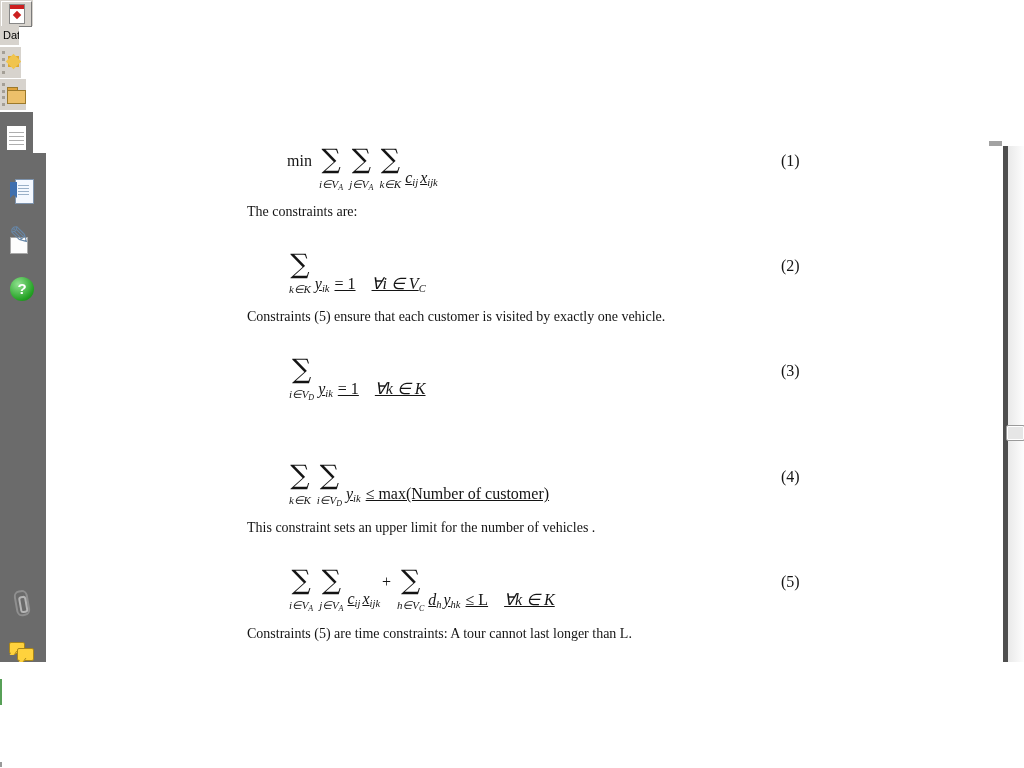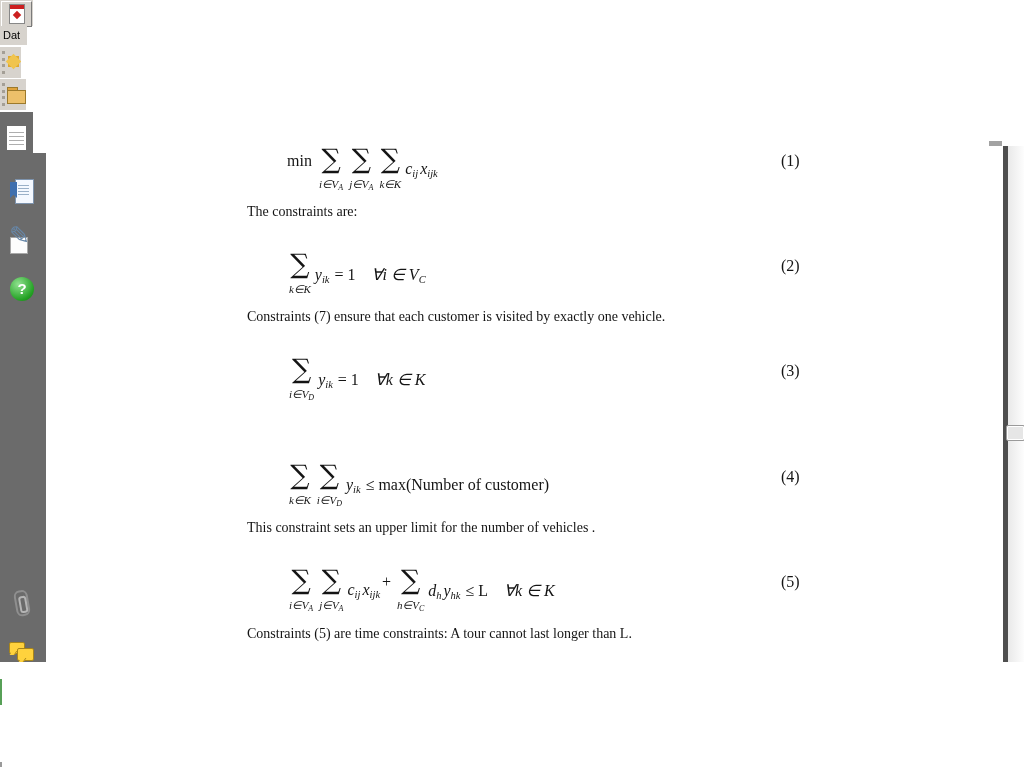--- a/index.html
+++ b/index.html
@@ -8,21 +8,21 @@
 
   
   .tbar{position:absolute;background:#d7d3cd;}
   #pdfbtn-row{left:0;top:0;width:33px;height:26px;}
   #pdf-button{position:absolute;left:1px;top:1px;width:29px;height:24px;background:#d7d3cd;
       border-top:1px solid #ffffff;border-left:1px solid #ffffff;
       border-right:1px solid #7a7a7a;border-bottom:1px solid #7a7a7a;cursor:pointer;}
   #pdf-page{position:absolute;left:7px;top:2px;width:14px;height:18px;background:#fff;border:1px solid #888;}
   #pdf-redbar{position:absolute;left:0;top:0;width:14px;height:4px;background:#cc1f1f;}
   #pdf-mark{position:absolute;left:4px;top:7px;width:6px;height:6px;background:#cc1f1f;transform:rotate(45deg);}
-  #menu-dat{left:0;top:26px;width:27px;height:19px;line-height:19px;font-size:11px;color:#000;
+  #menu-dat{left:0;top:26px;width:19px;height:19px;line-height:19px;font-size:11px;color:#000;
       padding-left:3px;box-sizing:border-box;overflow:hidden;cursor:pointer;}
   #frag-a{left:0;top:47px;width:21px;height:31px;overflow:hidden;cursor:pointer;}
   #frag-b{left:0;top:79px;width:26px;height:31px;overflow:hidden;cursor:pointer;}
   .handle{position:absolute;left:2px;top:4px;bottom:4px;width:0;border-left:3px dotted #a49f96;}
   .star-sq{position:absolute;left:8px;top:9px;width:11px;height:11px;background:#dfa92e;}
   .star-sq.rot{transform:rotate(45deg);background:#f0c44e;}
   #folder-tab{position:absolute;left:7px;top:8px;width:9px;height:4px;background:#dfa33c;border:1px solid #9c7a2c;border-bottom:none;}
   #folder-body{position:absolute;left:7px;top:11px;width:17px;height:12px;background:#ecc06a;border:1px solid #9c7a2c;}
 
   
@@ -73,21 +73,21 @@
   
   #content{position:absolute;left:0;top:0;width:915px;height:768px;color:#141414;}
   .cap{position:absolute;left:247px;font-size:14px;font-family:"Liberation Serif",serif;white-space:nowrap;}
   .eq{position:absolute;left:287px;height:48px;white-space:nowrap;font-family:"Liberation Serif",serif;}
   .eqbody{display:inline-flex;align-items:flex-start;}
   .op{font-size:16px;margin-top:8px;margin-right:5px;}
   .sum{display:inline-flex;flex-direction:column;align-items:center;margin:0 4px 0 2px;}
   .sigma{font-family:"DejaVu Serif",serif;font-size:27px;line-height:30px;}
   .lim{font-size:11px;font-style:italic;line-height:20px;height:13px;}
   .limsub{font-size:8px;vertical-align:-2px;font-style:italic;}
-  .expr{font-size:16px;margin-top:16px;}
+  .expr{font-size:16px;margin-top:25px;text-decoration:underline;}
   .expr i{font-style:italic;}
   .v2{margin-left:2px;}
   .vsub{font-size:10.5px;font-style:italic;vertical-align:-3px;}
   .nv{font-style:normal;margin-left:5px;}
   .quant{margin-left:16px;font-style:italic;}
   .plusop{font-size:16px;margin:8px 4px 0 2px;}
   .eqno{position:absolute;left:494px;top:8px;font-size:16px;}
 </style>
 </head>
 <body>
@@ -170,21 +170,21 @@
       <span class="eqbody">
         <span class="sum">
           <span class="sigma">∑</span>
           <span class="lim"><span>k∈K</span><span class="limsub"></span></span>
         </span>
         <span class="expr"><i>y</i><span class="vsub">ik</span><span class="nv">= 1</span><span class="quant"><span>∀i ∈ V</span><span class="vsub">C</span></span></span>
       </span>
       <span class="eqno">(2)</span>
     </div>
 
-    <div class="cap" style="top:309px">Constraints (7) ensure that each customer is visited by exactly one vehicle.</div>
+    <div class="cap" style="top:309px">Constraints (5) ensure that each customer is visited by exactly one vehicle.</div>
 
     <div class="eq" style="top:354px">
       <span class="eqbody">
         <span class="sum">
           <span class="sigma">∑</span>
           <span class="lim"><span>i∈V</span><span class="limsub">D</span></span>
         </span>
         <span class="expr"><i>y</i><span class="vsub">ik</span><span class="nv">= 1</span><span class="quant"><span>∀k ∈ K</span><span class="vsub"></span></span></span>
       </span>
       <span class="eqno">(3)</span>

